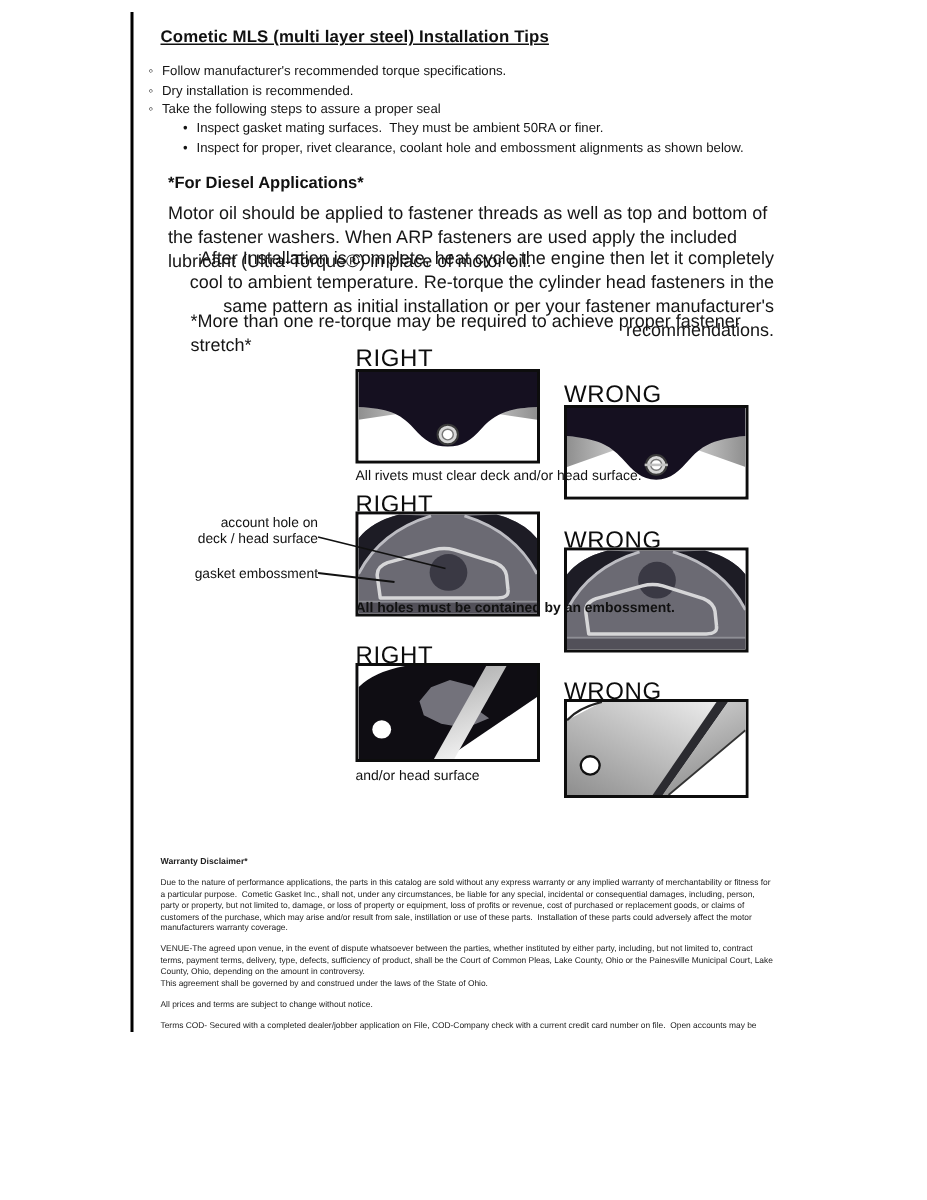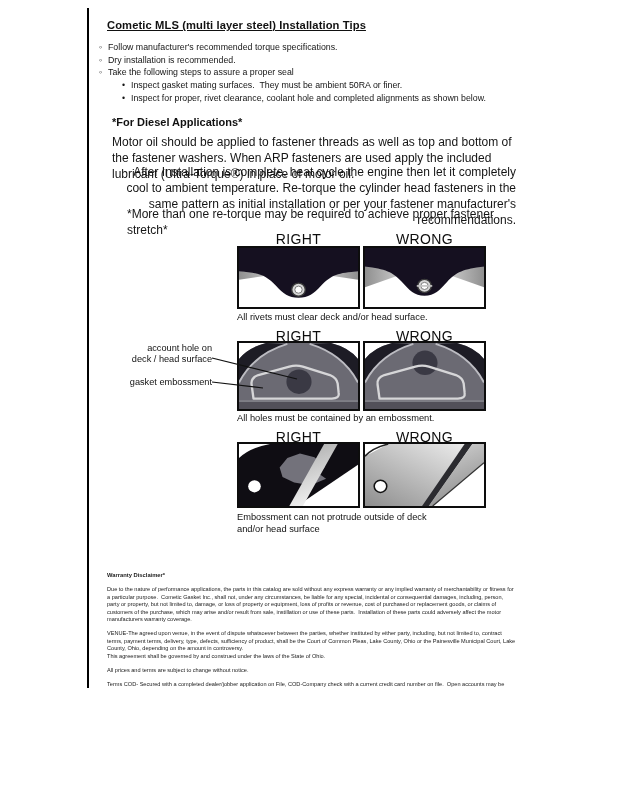--- a/index.html
+++ b/index.html
@@ -19,35 +19,35 @@
   .tip-row{display:flex;}
   .tip-row.sub{padding-left:23px;}
   .tip-bullet{flex:none;width:9px;}
 
   .diesel-heading{position:absolute;left:112px;top:116px;font-size:11px;font-weight:bold;color:#111;}
   .dpara{position:absolute;left:112px;width:404px;font-size:12px;line-height:16px;color:#151515;}
   .dp1{top:134px;}
   .dp2{top:164px;text-align:right;}
   .dp3{top:206px;margin-left:15px;}
 
-  .rw-label{position:absolute;width:123px;text-align:center;font-size:14px;letter-spacing:.4px;color:#0d0d0d;}
+  .rw-label{position:absolute;width:123px;text-align:left;font-size:16px;letter-spacing:.4px;color:#0d0d0d;}
   .panel{position:absolute;width:123px;border:2px solid #0d0d0d;box-sizing:border-box;background:#fff;}
   .panel svg{display:block;width:100%;height:100%;}
   .p-row1{top:246px;height:63px;}
   .p-row2{top:341px;height:70px;}
   .p-row3{top:442px;height:66px;}
   .p-left{left:237px;}
-  .p-right{left:363px;}
+  .p-right{left:376px;margin-top:24px;}
   .lab-row1{top:231px;}
   .lab-row2{top:328px;}
   .lab-row3{top:429px;}
 
   .caption{position:absolute;left:237px;width:270px;font-size:9.3px;color:#111;line-height:11.5px;}
   .cap1{top:312px;}
-  .cap2{top:413px;}
+  .cap2{top:400px;font-weight:bold;}
   .cap3{top:512px;}
 
   .anno{position:absolute;left:108px;width:104px;text-align:right;font-size:9.2px;line-height:10.5px;color:#111;}
   .anno-coolant{top:343px;}
   .anno-emboss{top:377px;}
   .leader-overlay{position:absolute;left:209px;top:350px;width:96px;height:45px;z-index:5;}
 
   .disc{position:absolute;left:107px;top:572px;width:409px;font-size:5.6px;line-height:7.4px;color:#222;}
   .disc-h{font-weight:bold;font-size:5.8px;margin:0 0 8px;}
   .disc p{margin:0 0 7px;}
@@ -75,21 +75,21 @@
     <div class="tip-row">
       <span class="tip-bullet">◦</span>
       <span class="pre">Take the following steps to assure a proper seal</span>
     </div>
     <div class="tip-row sub">
       <span class="tip-bullet">•</span>
       <span class="pre">Inspect gasket mating surfaces.  They must be ambient 50RA or finer.</span>
     </div>
     <div class="tip-row sub">
       <span class="tip-bullet">•</span>
-      <span class="pre">Inspect for proper, rivet clearance, coolant hole and completed alignments as shown below.</span>
+      <span class="pre">Inspect for proper, rivet clearance, coolant hole and embossment alignments as shown below.</span>
     </div>
   </div>
 
   <div class="diesel-heading">*For Diesel Applications*</div>
   <div class="dpara dp1 pre">Motor oil should be applied to fastener threads as well as top and bottom of the fastener washers. When ARP fasteners are used apply the included lubricant (Ultra-Torque®) in place of motor oil.</div>
   <div class="dpara dp2 pre">After Installation is complete, heat cycle the engine then let it completely cool to ambient temperature. Re-torque the cylinder head fasteners in the same pattern as initial installation or per your fastener manufacturer's recommendations.</div>
   <div class="dpara dp3 pre">*More than one re-torque may be required to achieve proper fastener stretch*</div>
 
   <div class="rw-label lab-row1 p-left">RIGHT</div>
   <div class="rw-label lab-row1 p-right">WRONG</div>
@@ -219,21 +219,20 @@
       <polygon points="24,0 123,0 123,20 68,66 0,66 0,13" fill="url(#gw3)"></polygon>
       <path d="M24,0 Q8,4 0,13" stroke="#222222" stroke-width="1.6" fill="none"></path>
       <polygon points="103,0 111,0 66,66 59,66" fill="#2b2b30"></polygon>
       <polygon points="111,0 123,0 123,20 70,66 66,66" fill="url(#gw3b)"></polygon>
       <polygon points="123,22 123,66 71,66" fill="#ffffff"></polygon>
       <path d="M123,20 L70,66" stroke="#333333" stroke-width="1.3"></path>
       <circle cx="16" cy="45" r="6.5" fill="#ffffff" stroke="#111111" stroke-width="1.6"></circle>
     </svg>
   </div>
   <div class="caption cap3">
-    <div>Embossment can not protrude outside of deck</div>
     <div>and/or head surface</div>
   </div>
 
   <div class="disc">
     <p class="disc-h">Warranty Disclaimer*</p>
     <p class="pre">Due to the nature of performance applications, the parts in this catalog are sold without any express warranty or any implied warranty of merchantability or fitness for a particular purpose.  Cometic Gasket Inc., shall not, under any circumstances, be liable for any special, incidental or consequential damages, including, person, party or property, but not limited to, damage, or loss of property or equipment, loss of profits or revenue, cost of purchased or replacement goods, or claims of customers of the purchase, which may arise and/or result from sale, instillation or use of these parts.  Installation of these parts could adversely affect the motor manufacturers warranty coverage.</p>
     <p class="pre nogap">VENUE-The agreed upon venue, in the event of dispute whatsoever between the parties, whether instituted by either party, including, but not limited to, contract terms, payment terms, delivery, type, defects, sufficiency of product, shall be the Court of Common Pleas, Lake County, Ohio or the Painesville Municipal Court, Lake County, Ohio, depending on the amount in controversy.</p>
     <p class="pre">This agreement shall be governed by and construed under the laws of the State of Ohio.</p>
     <p class="pre">All prices and terms are subject to change without notice.</p>
     <p class="pre">Terms COD- Secured with a completed dealer/jobber application on File, COD-Company check with a current credit card number on file.  Open accounts may be established by well rated firms.  A credit application is available upon request.  Open accounts are due payable Net 30 days from date of invoice.  No statement will be sent.  If an account becomes 60 or more days past due, it is subject to being placed on credit hold.  No orders will be shipped or new orders accepted until past due balance is paid.  If an account becomes 90 or more days past due, it is subject to being placed for collections.  All costs of collection are the responsibility of the customer, including attorney fees, court costs, and other expenses of litigation.</p>

